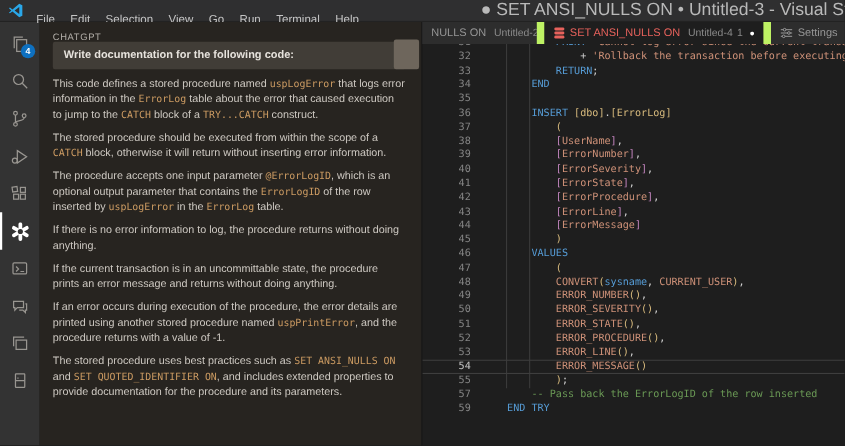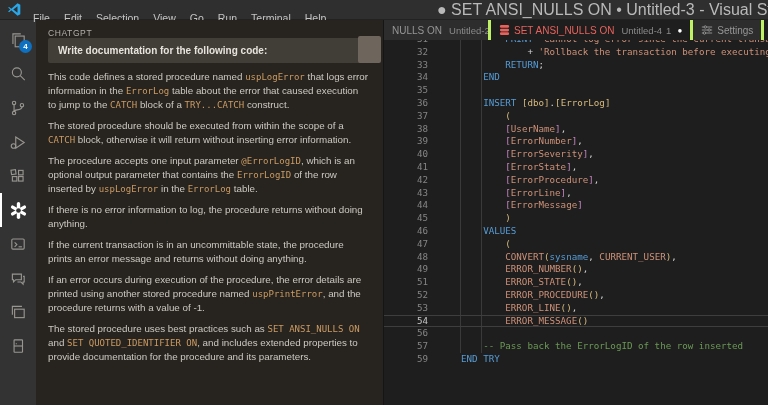--- a/index.html
+++ b/index.html
@@ -22,21 +22,21 @@
   .panel-header{font-size:8.5px;letter-spacing:.6px;color:#b3afa9;padding-top:8px;}
   .question-box{margin-top:0;background:#413d37;color:#e7e3dd;font-size:10px;font-weight:bold;padding:7px 10px;border-radius:2px;}
   .answer{margin-top:3px;font-size:9.8px;line-height:14px;color:#cdc8c1;}
   .para{margin:7px 0 0 0;}
   .inline-code{font-family:"DejaVu Sans Mono",monospace;font-size:9px;color:#cc9b62;}
   .panel-scrollbar{position:absolute;right:2px;top:16px;width:23px;height:27px;background:#6e665c;border-radius:2px;}
 
   
   .editor{flex:1;min-width:0;background:#1e1e1e;border-left:1px solid #151515;display:flex;flex-direction:column;}
   .tabbar{height:20px;background:#252526;display:flex;align-items:stretch;font-size:10px;color:#969696;flex:none;}
-  .tab{display:flex;align-items:center;gap:4px;padding:0 8px;border-right:3px solid #bef264;white-space:nowrap;overflow:hidden;background:#2d2d2d;flex:none;}
+  .tab{display:flex;align-items:center;gap:4px;padding:0 8px;border-right:7px solid #bef264;white-space:nowrap;overflow:hidden;background:#2d2d2d;flex:none;}
   .tab .desc{color:#8a8a8a;font-size:9.5px;margin-left:3px;}
   .tab .dot{font-size:8px;color:#9b9b9b;margin-left:2px;}
   .tab.t1{width:88px;}
   .tab.active{background:#1e1e1e;}
   .tab.active .label{color:#e8625c;}
   .tab.active .dot{color:#ffffff;}
   .tab .tbadge{color:#8a8a8a;font-size:9.5px;}
   .group-sep{width:5px;background:#1e1e1e;flex:none;}
   .tab.t4{flex:1;border-right:none;background:#2d2d2d;}
 
@@ -240,24 +240,25 @@
             <div class="code-line"><span class="ln">40</span><span class="lt"><span class="tk-ws">        </span><span class="tk-br">[</span><span class="tk-col">ErrorSeverity</span><span class="tk-br">]</span><span class="tk-op">,</span></span></div>
             <div class="code-line"><span class="ln">41</span><span class="lt"><span class="tk-ws">        </span><span class="tk-br">[</span><span class="tk-col">ErrorState</span><span class="tk-br">]</span><span class="tk-op">,</span></span></div>
             <div class="code-line"><span class="ln">42</span><span class="lt"><span class="tk-ws">        </span><span class="tk-br">[</span><span class="tk-col">ErrorProcedure</span><span class="tk-br">]</span><span class="tk-op">,</span></span></div>
             <div class="code-line"><span class="ln">43</span><span class="lt"><span class="tk-ws">        </span><span class="tk-br">[</span><span class="tk-col">ErrorLine</span><span class="tk-br">]</span><span class="tk-op">,</span></span></div>
             <div class="code-line"><span class="ln">44</span><span class="lt"><span class="tk-ws">        </span><span class="tk-br">[</span><span class="tk-col">ErrorMessage</span><span class="tk-br">]</span></span></div>
             <div class="code-line"><span class="ln">45</span><span class="lt"><span class="tk-ws">        </span><span class="tk-par">)</span></span></div>
             <div class="code-line"><span class="ln">46</span><span class="lt"><span class="tk-ws">    </span><span class="tk-kw">VALUES</span></span></div>
             <div class="code-line"><span class="ln">47</span><span class="lt"><span class="tk-ws">        </span><span class="tk-par">(</span></span></div>
             <div class="code-line"><span class="ln">48</span><span class="lt"><span class="tk-ws">        </span><span class="tk-fn">CONVERT</span><span class="tk-par">(</span><span class="tk-typ">sysname</span><span class="tk-op">, </span><span class="tk-fn">CURRENT_USER</span><span class="tk-par">)</span><span class="tk-op">,</span></span></div>
             <div class="code-line"><span class="ln">49</span><span class="lt"><span class="tk-ws">        </span><span class="tk-fn">ERROR_NUMBER</span><span class="tk-par">()</span><span class="tk-op">,</span></span></div>
+            <div class="code-line"><span class="ln">50</span><span class="lt"><span class="tk-ws">        </span><span class="tk-fn">ERROR_SEVERITY</span><span class="tk-par">()</span><span class="tk-op">,</span></span></div>
             <div class="code-line"><span class="ln">51</span><span class="lt"><span class="tk-ws">        </span><span class="tk-fn">ERROR_STATE</span><span class="tk-par">()</span><span class="tk-op">,</span></span></div>
             <div class="code-line"><span class="ln">52</span><span class="lt"><span class="tk-ws">        </span><span class="tk-fn">ERROR_PROCEDURE</span><span class="tk-par">()</span><span class="tk-op">,</span></span></div>
             <div class="code-line"><span class="ln">53</span><span class="lt"><span class="tk-ws">        </span><span class="tk-fn">ERROR_LINE</span><span class="tk-par">()</span><span class="tk-op">,</span></span></div>
             <div class="code-line active"><span class="ln">54</span><span class="lt"><span class="tk-ws">        </span><span class="tk-fn">ERROR_MESSAGE</span><span class="tk-par">()</span></span></div>
-            <div class="code-line"><span class="ln">56</span><span class="lt"></span></div>
+            <div class="code-line"><span class="ln">55</span><span class="lt"><span class="tk-ws">        </span><span class="tk-par">)</span><span class="tk-op">;</span></span></div>
             <div class="code-line"><span class="ln">57</span><span class="lt"><span class="tk-ws">    </span><span class="tk-cm">-- Pass back the ErrorLogID of the row inserted</span></span></div>
             <div class="code-line"><span class="ln">59</span><span class="lt"><span class="tk-kw">END TRY</span></span></div>
           </div>
       </div>
     </div>
   </div>
 </div>
 
 </body></html>

